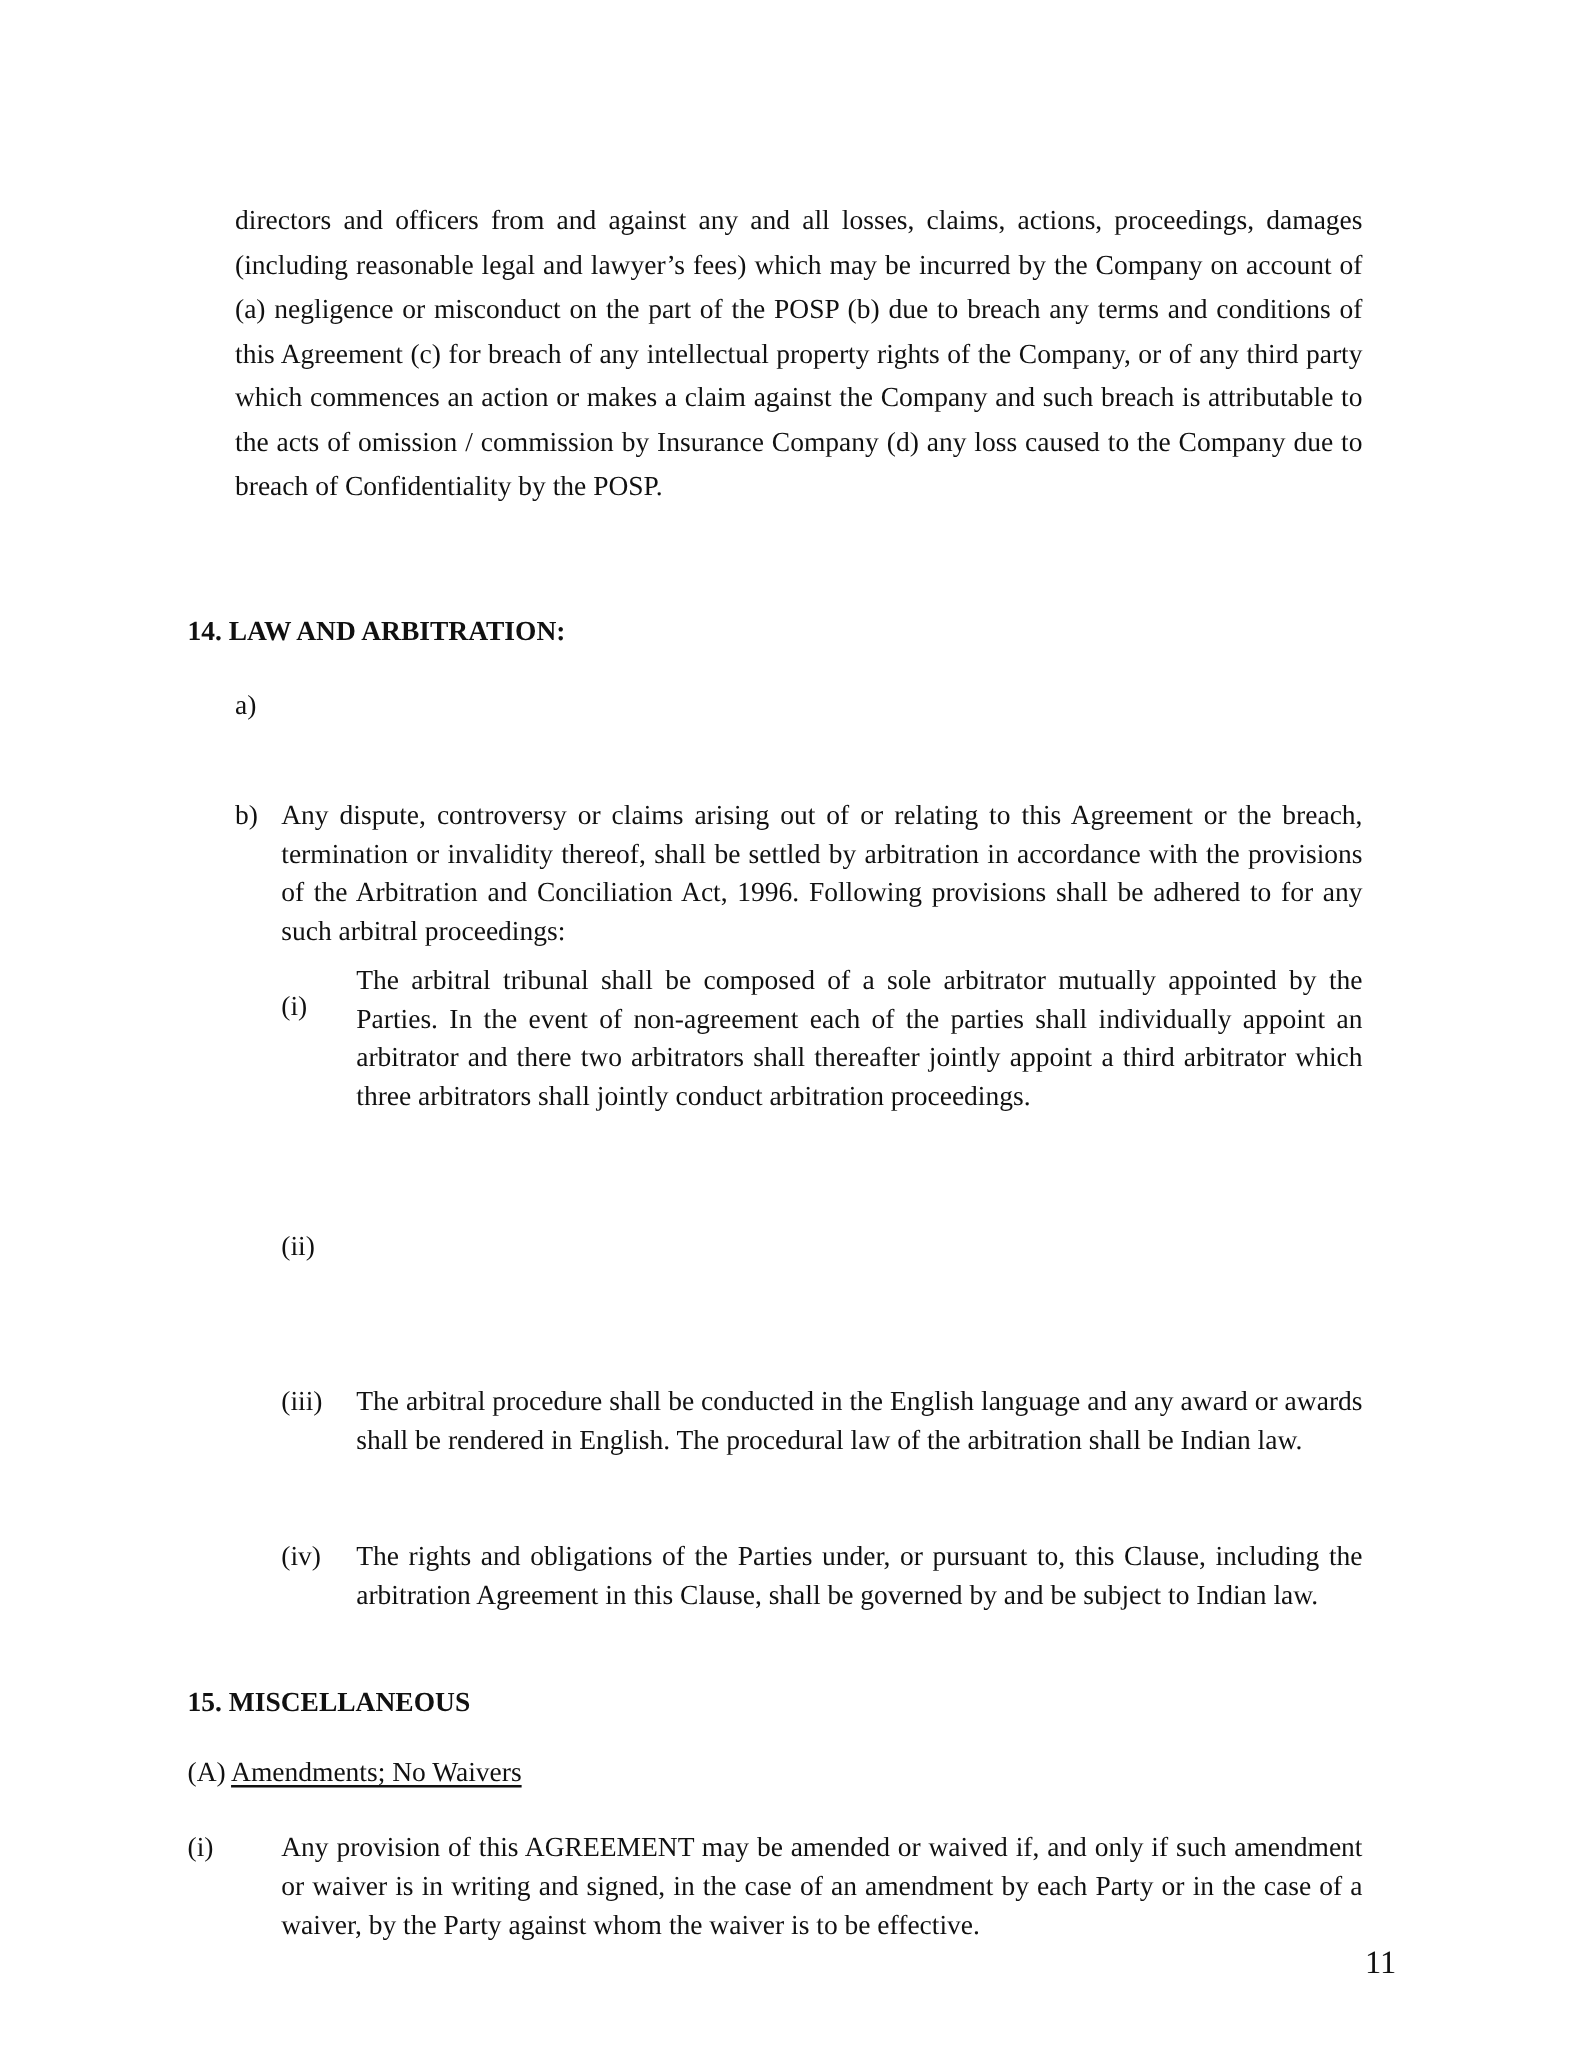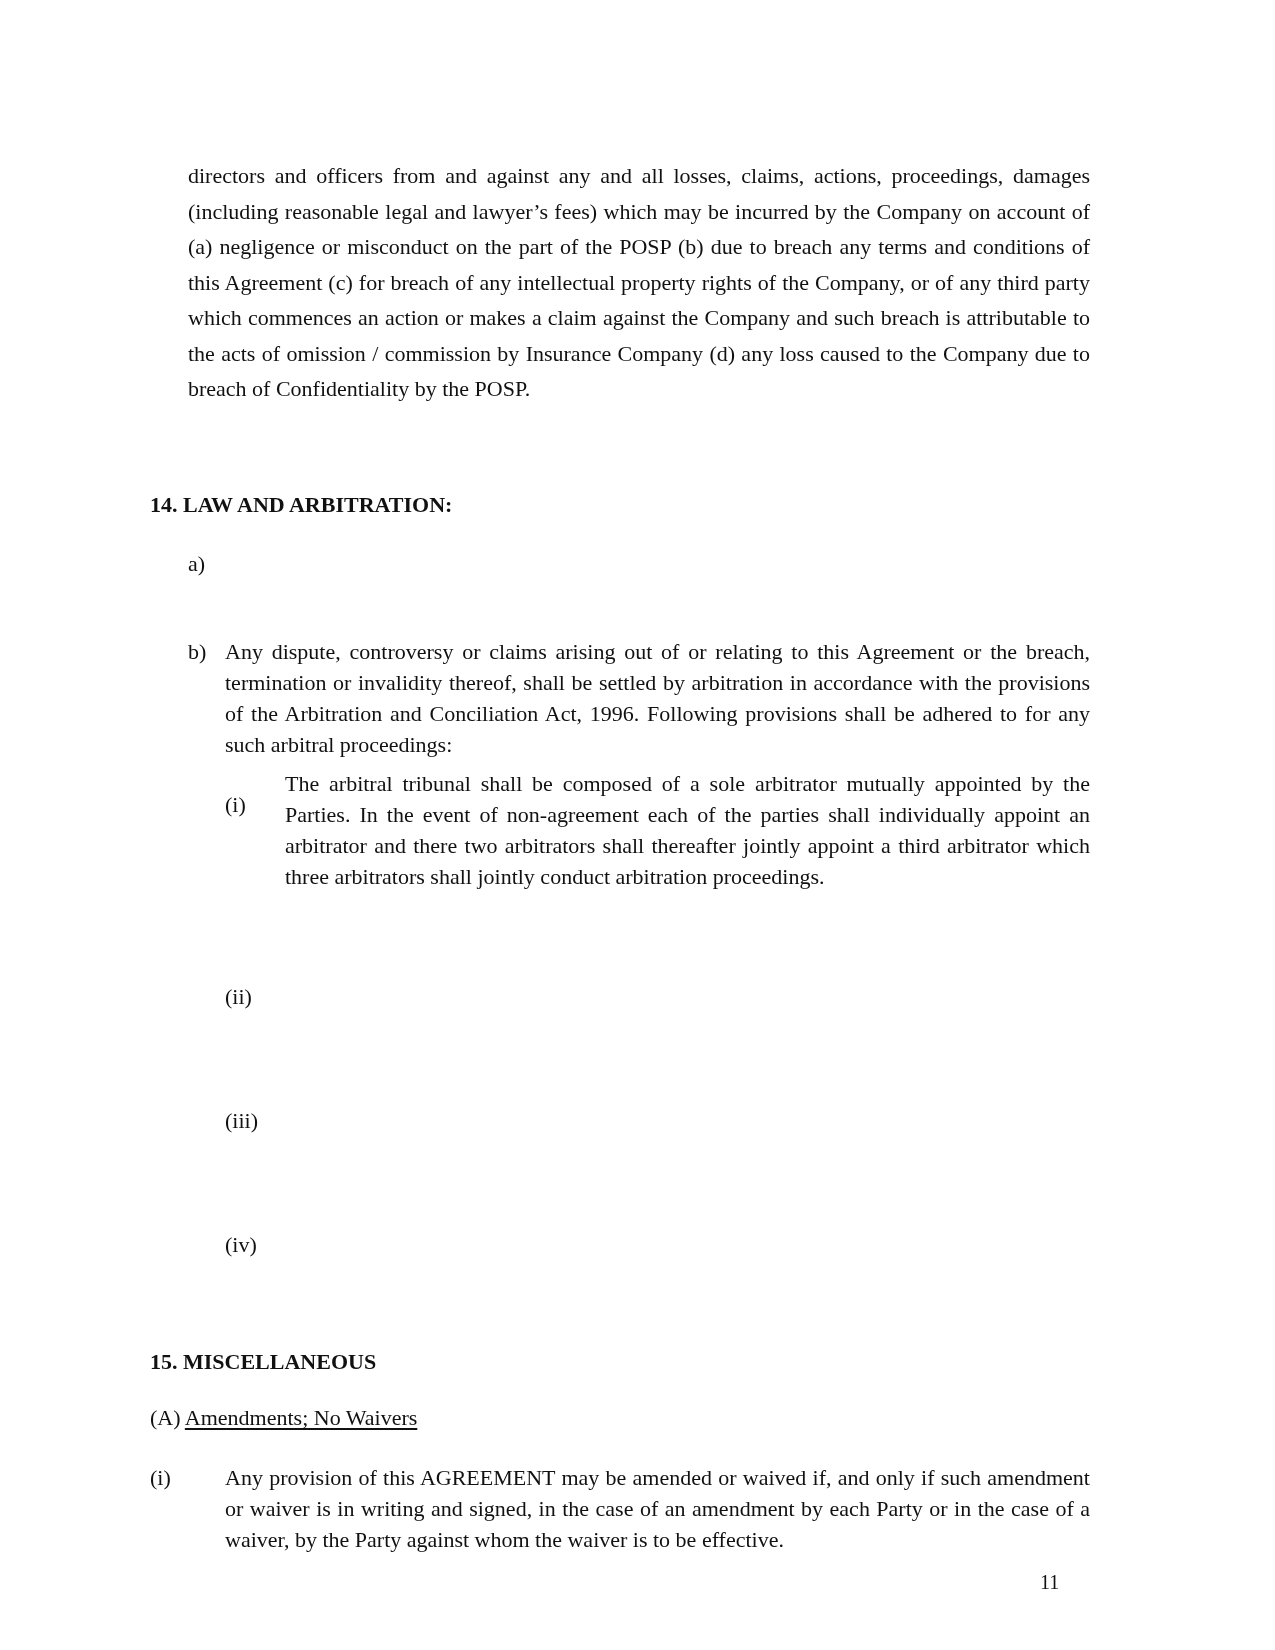--- a/index.html
+++ b/index.html
@@ -18,21 +18,21 @@
   .sub-a-lbl { left: 188px; top: 548px; }
   .sub-a-txt { left: 225px; top: 548px; width: 865px; }
   .sub-b-lbl { left: 188px; top: 636px; }
   .sub-b-txt { left: 225px; top: 636px; width: 865px; }
   .r-lbl { left: 225px; }
   .r-txt { left: 285px; width: 805px; }
   .sect-a { left: 150px; top: 1405px; }
   .sect-a u { text-decoration: underline; text-underline-offset: 3px; }
   .m-lbl { left: 150px; top: 1462px; }
   .m-txt { left: 225px; top: 1462px; width: 865px; }
-  .page-num { position: absolute; left: 1040px; top: 1555px; font-size: 20px; margin-top: 16px; }
+  .page-num { position: absolute; left: 1092px; top: 1555px; font-size: 26px; }
 </style>
 </head>
 <body>
 
 <div class="page">
 
   <div class="block para1 justify">directors and officers from and against any and all losses, claims, actions, proceedings, damages (including reasonable legal and lawyer’s fees) which may be incurred by the Company on account of (a) negligence or misconduct on the part of the POSP (b) due to breach any terms and conditions of this Agreement (c) for breach of any intellectual property rights of the Company, or of any third party which commences an action or makes a claim against the Company and such breach is attributable to the acts of omission / commission by Insurance Company (d) any loss caused to the Company due to breach of Confidentiality by the POSP.</div>
 
   <div class="block heading h14">14. LAW AND ARBITRATION:</div>
 
@@ -44,22 +44,24 @@
     <span class="lbl sub-b-lbl">b)</span>
   </div>
   <div class="item txt sub-b-txt">Any dispute, controversy or claims arising out of or relating to this Agreement or the breach, termination or invalidity thereof, shall be settled by arbitration in accordance with the provisions of the Arbitration and Conciliation Act, 1996. Following provisions shall be adhered to for any such arbitral proceedings:</div>
 
   <span class="item lbl r-lbl" style="top:789px">(i)</span>
   <div class="item txt r-txt" style="top:768px">The arbitral tribunal shall be composed of a sole arbitrator mutually appointed by the Parties. In the event of non-agreement each of the parties shall individually appoint an arbitrator and there two arbitrators shall thereafter jointly appoint a third arbitrator which three arbitrators shall jointly conduct arbitration proceedings.</div>
 
   <span class="item lbl r-lbl" style="top:981px">(ii)</span>
 
   <span class="item lbl r-lbl" style="top:1105px">(iii)</span>
+  <div class="item txt r-txt" style="top:1105px">The arbitral procedure shall be conducted in the English language and any award or awards shall be rendered in English. The procedural law of the arbitration shall be Indian law.</div>
 
   <span class="item lbl r-lbl" style="top:1229px">(iv)</span>
+  <div class="item txt r-txt" style="top:1229px">The rights and obligations of the Parties under, or pursuant to, this Clause, including the arbitration Agreement in this Clause, shall be governed by and be subject to Indian law.</div>
 
   <div class="block heading h15">15. MISCELLANEOUS</div>
 
   <div class="block sect-a">
     <span>(A)</span>
     <u>Amendments; No Waivers</u>
   </div>
 
   <span class="item lbl m-lbl">(i)</span>
   <div class="item txt m-txt">Any provision of this AGREEMENT may be amended or waived if, and only if such amendment or waiver is in writing and signed, in the case of an amendment by each Party or in the case of a waiver, by the Party against whom the waiver is to be effective.</div>

